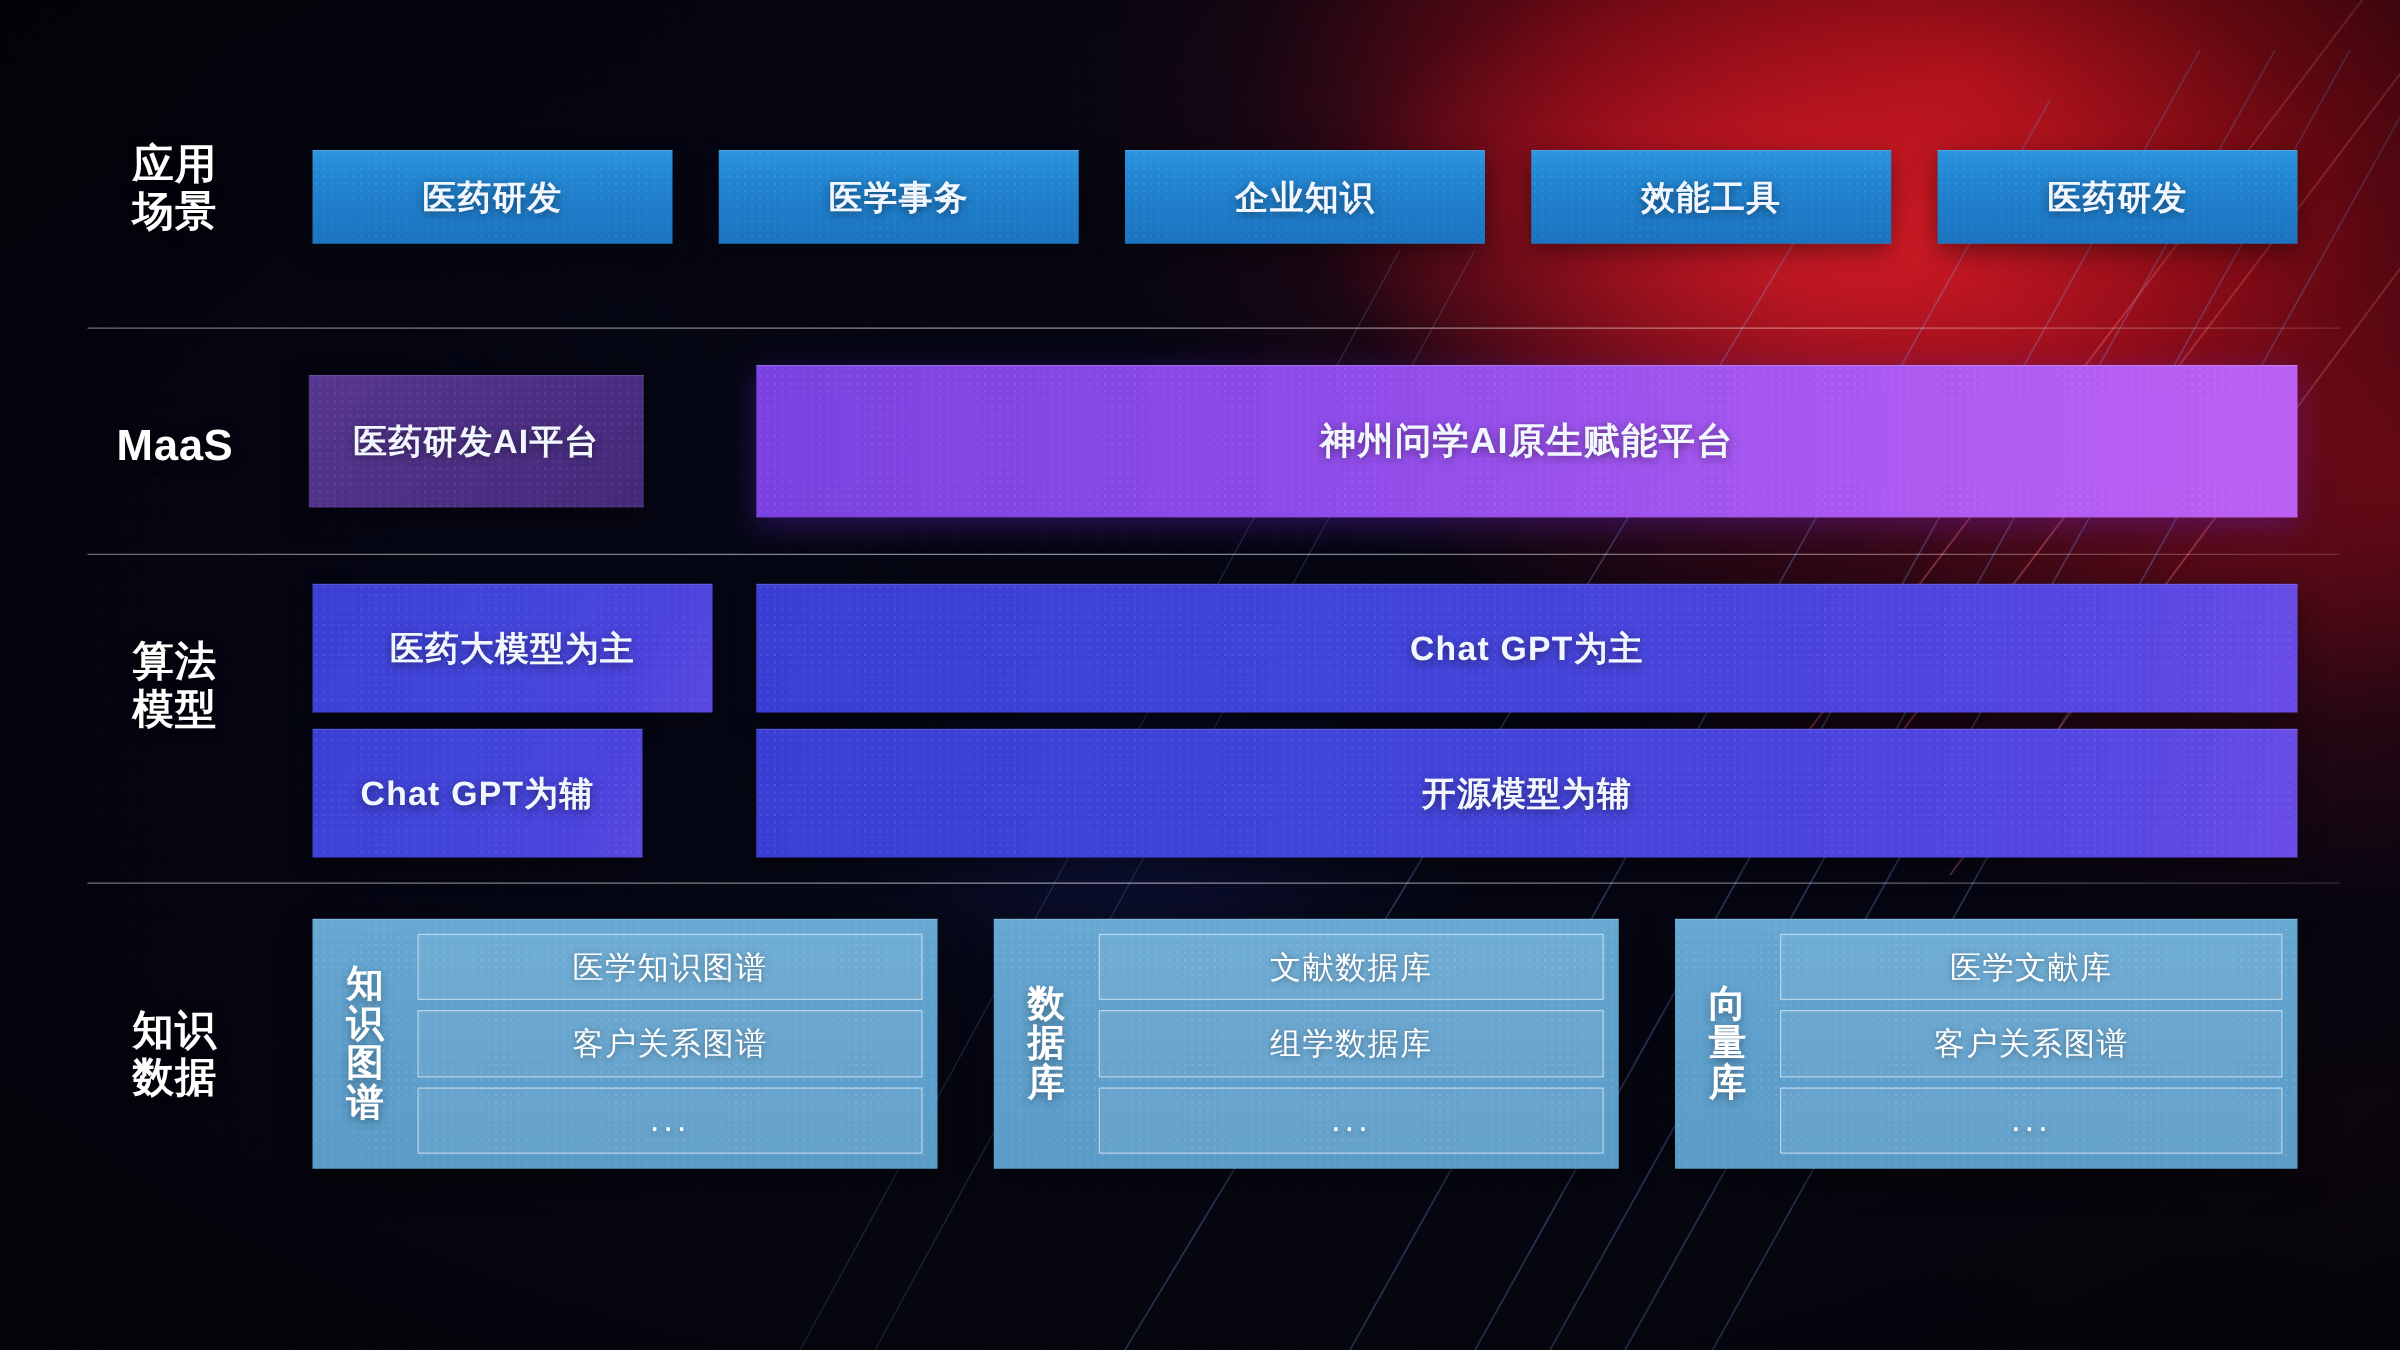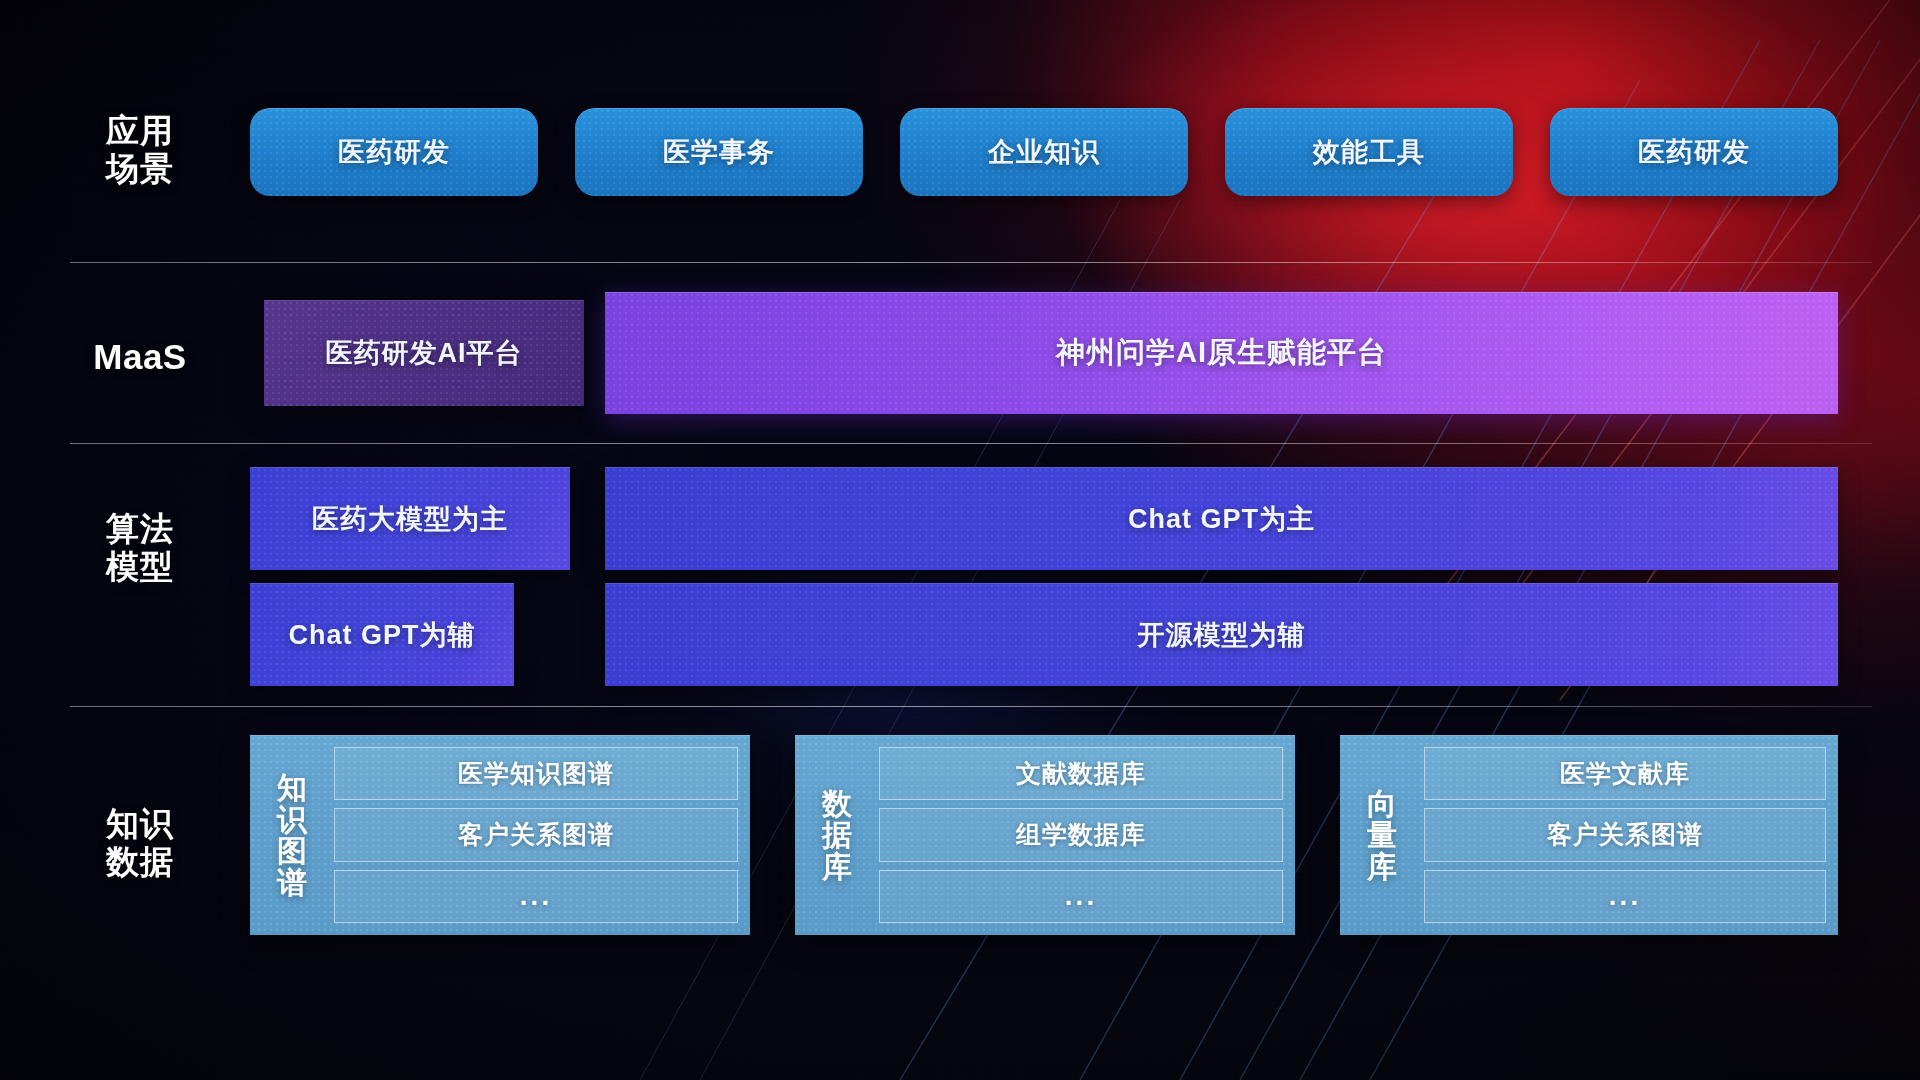--- a/index.html
+++ b/index.html
@@ -103,25 +103,24 @@
   .blk .dots-overlay {
     position: absolute; inset: 0;
     background-image: radial-gradient(rgba(255,255,255,0.09) 1px, transparent 1px);
     background-size: 6px 6px;
     pointer-events: none;
   }
   .blk > span.lbl { position: relative; z-index: 2; }
 
   
   .app-box {
-    top: 108px; height: 88px;
+    top: 120px; height: 75px;
     font-size: 27px;
     background: linear-gradient(180deg, #2a93dd 0%, #1f7ecb 52%, #1b74c0 100%);
     box-shadow: 0 6px 20px rgba(0,0,0,0.45), inset 0 1px 0 rgba(255,255,255,0.16);
-    border-radius: 20px;
   }
 
   
   .maas-left {
     top: 300px; height: 106px;
     font-size: 27px;
     background: linear-gradient(135deg, #57368f 0%, #4c2f83 55%, #44297a 100%);
     box-shadow: 0 6px 22px rgba(0,0,0,0.5), inset 0 1px 0 rgba(255,255,255,0.12);
   }
   .maas-right {
@@ -182,21 +181,21 @@
     margin-left: 14px;
   }
   .kitem {
     flex: 1 1 0;
     margin-bottom: 8px;
     border: 1px solid rgba(255,255,255,0.52);
     display: flex;
     align-items: center;
     justify-content: center;
     color: #ffffff;
-    font-weight: 700;
+    font-weight: 400;
     font-size: 25px;
     letter-spacing: 1px;
     background: rgba(255,255,255,0.07);
     text-shadow: 0 1px 5px rgba(0,0,0,0.35);
   }
   .kitem:last-child { margin-bottom: 0; }
   .kitem.ellipsis { font-size: 28px; letter-spacing: 3px; }
 </style>
 </head>
 <body>
@@ -271,21 +270,21 @@
       <div class="dots-overlay"></div>
       <span class="lbl">医药研发</span>
     </div>
 
     <div class="divider" style="top:262px;"></div>
 
     <div class="row-label latin" style="top:337px;">
       <div>MaaS</div>
     </div>
 
-    <div class="blk maas-left" style="left:264px;width:320px;">
+    <div class="blk maas-left" style="left:247px;width:268px;">
       <div class="dots-overlay"></div>
       <span class="lbl">医药研发AI平台</span>
     </div>
     <div class="blk maas-right" style="left:605px;width:1233px;">
       <div class="dots-overlay"></div>
       <span class="lbl">神州问学AI原生赋能平台</span>
     </div>
 
     <div class="divider" style="top:443px;"></div>
 

